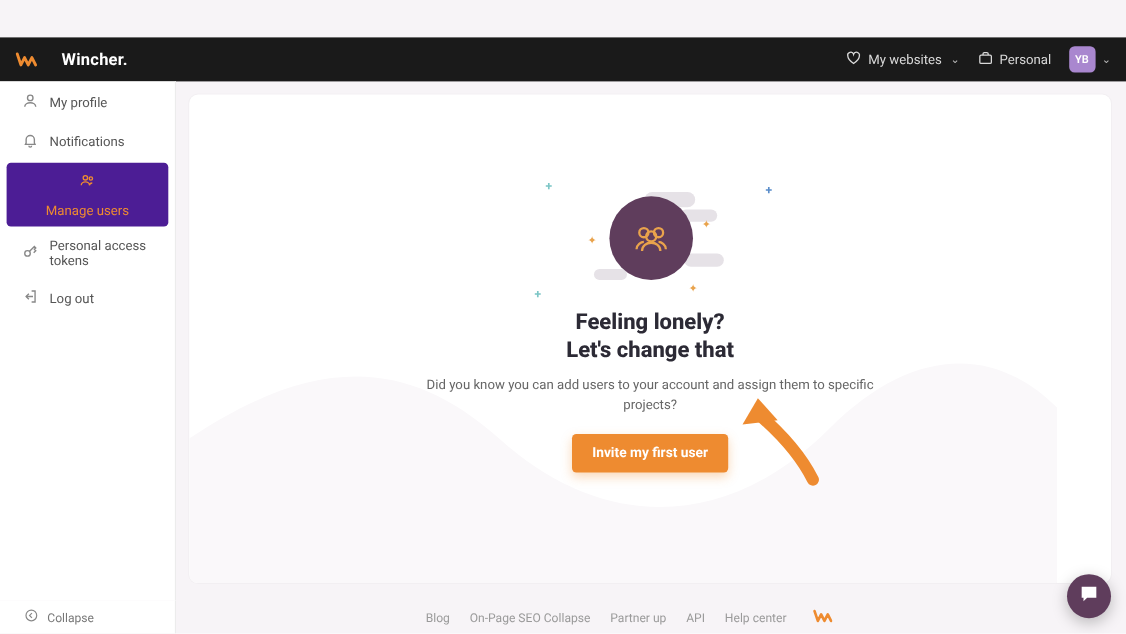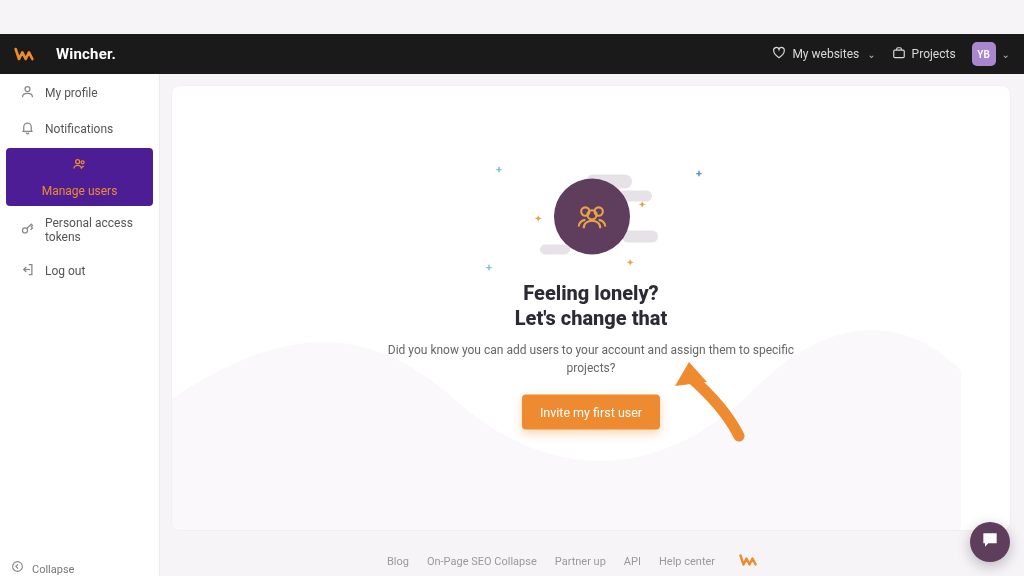--- a/index.html
+++ b/index.html
@@ -15,21 +15,21 @@
   .top-link { color: #d9d9d9; font-size: 12px; display: flex; align-items: center; gap: 6px; cursor: pointer; }
   .top-link svg { width: 14px; height: 14px; }
   .avatar { width: 24px; height: 24px; border-radius: 5px; background: #a987cf; color: #fff; font-size: 10px; font-weight:600; display:flex; align-items:center; justify-content:center; }
   .chev { font-size:10px; color:#bbb; margin-left:2px;}
 
   
   .sidebar { position:absolute; top:74px; left:0; width:160px; bottom:30px; background:#fff; border-right:1px solid #ececec; padding-top:0;}
   .side-item { display:flex; align-items:center; gap:10px; padding:8px 14px; font-size:12px; color:#555; cursor:pointer; border-radius:4px; margin:2px 6px;}
   .side-item.active { background:#4c1d95; color:#ee8b30; font-weight:400;flex-direction:column;}
   .side-item svg { width:15px; height:15px; flex-shrink:0; }
-  .collapse-bar { position:absolute; bottom:0; left:0; width:160px; height:30px; background:#fff; border-right:1px solid #ececec; display:flex; align-items:flex-end; gap:8px; padding:0 11px; font-size:11px; color:#777; cursor:pointer;}
+  .collapse-bar { position:absolute; bottom:0; left:0; width:160px; height:30px; background:#fff; border-right:1px solid #ececec; display:flex; align-items:center; gap:8px; padding:0 22px; font-size:11px; color:#777; cursor:pointer;}
 
   
   .main { position:absolute; top:86px; left:172px; right:14px; bottom:46px; background:#fff; border-radius:8px; overflow:hidden; box-shadow:0 0 0 1px rgba(0,0,0,0.02);}
   .wave { position:absolute; left:0; right:0; bottom:0; height:55%; pointer-events:none;}
   .empty { position:absolute; left:50%; top:48%; transform:translate(-50%,-50%); text-align:center; width:420px;}
   .illus { position:relative; width:130px; height:100px; margin:0 auto 12px; }
   .cloud { position:absolute; background:#e6e2e7; border-radius:999px; }
   .c1 { width:46px; height:14px; top:6px; left:60px;}
   .c2 { width:34px; height:11px; top:22px; left:92px;}
   .c3 { width:30px; height:10px; top:76px; left:14px;}
@@ -37,21 +37,21 @@
   .circle { position:absolute; width:76px; height:76px; border-radius:50%; background:#5f3d5c; top:10px; left:28px; display:flex; align-items:center; justify-content:center;}
   .circle svg { width:40px; height:40px;}
   .spark { position:absolute; color:#e9a34c; font-size:10px;}
   .s1{top:44px;left:8px;} .s2{top:30px;left:112px;} .s3{top:88px;left:100px;}
   .plus { position:absolute; font-size:11px; font-weight:700;}
   .p1{color:#7cc6c6; top:-6px; left:-30px;}
   .p2{color:#5a8dca; top:-2px; left:170px;}
   .p3{color:#7cc6c6; top:92px; left:-40px;}
   .h { font-size:20px; font-weight:800; color:#2c2a35; line-height:1.25;}
   .sub { font-size:12px; color:#666; margin-top:10px; line-height:1.5;}
-  .cta { display:inline-block; margin-top:18px; padding:10px 18px; background:#ee8b30; color:#fff; font-size:12.5px; font-weight:400; border-radius:4px; cursor:pointer; box-shadow:0 4px 10px rgba(238,139,48,0.35);}
+  .cta { display:inline-block; margin-top:18px; padding:10px 18px; background:#ee8b30; color:#fff; font-size:12.5px; font-weight:700; border-radius:4px; cursor:pointer; box-shadow:0 4px 10px rgba(238,139,48,0.35);}
   .arrow { position:absolute; left:50%; top:50%; margin-left:78px; margin-top:48px; pointer-events:none;}
 
   
   .footer { position:absolute; bottom:0; left:164px; right:0; height:30px; display:flex; align-items:center; justify-content:center; gap:18px; padding:0 58px 0 14px; font-size:11px; color:#9a9a9a;}
   .footer a { color:#9a9a9a; cursor:pointer;}
   .footer-logo { margin-left:6px; }
 
   
   .chat { position:absolute; right:14px; bottom:14px; width:40px; height:40px; border-radius:50%; background:#5f3d5c; display:flex; align-items:center; justify-content:center; cursor:pointer; box-shadow:0 4px 14px rgba(0,0,0,0.25);}
   .chat svg{ width:20px; height:20px;}
@@ -80,21 +80,21 @@
       <span>My websites</span>
       <span class="chev">⌄</span>
     </div>
     <div class="top-link">
       <span>
         <svg viewBox="0 0 24 24" fill="none" stroke="#d9d9d9" stroke-width="2">
             <rect x="3" y="7" width="18" height="13" rx="2"></rect>
             <path d="M8 7V5a2 2 0 0 1 2-2h4a2 2 0 0 1 2 2v2"></path>
           </svg>
       </span>
-      <span>Projects</span>
+      <span>Personal</span>
     </div>
     <div style="display:flex;align-items:center;gap:4px;">
       <div class="avatar">YB</div>
       <span class="chev">⌄</span>
     </div>
   </div>
 </header>
 
 <nav class="sidebar">
   <div class="side-item">

